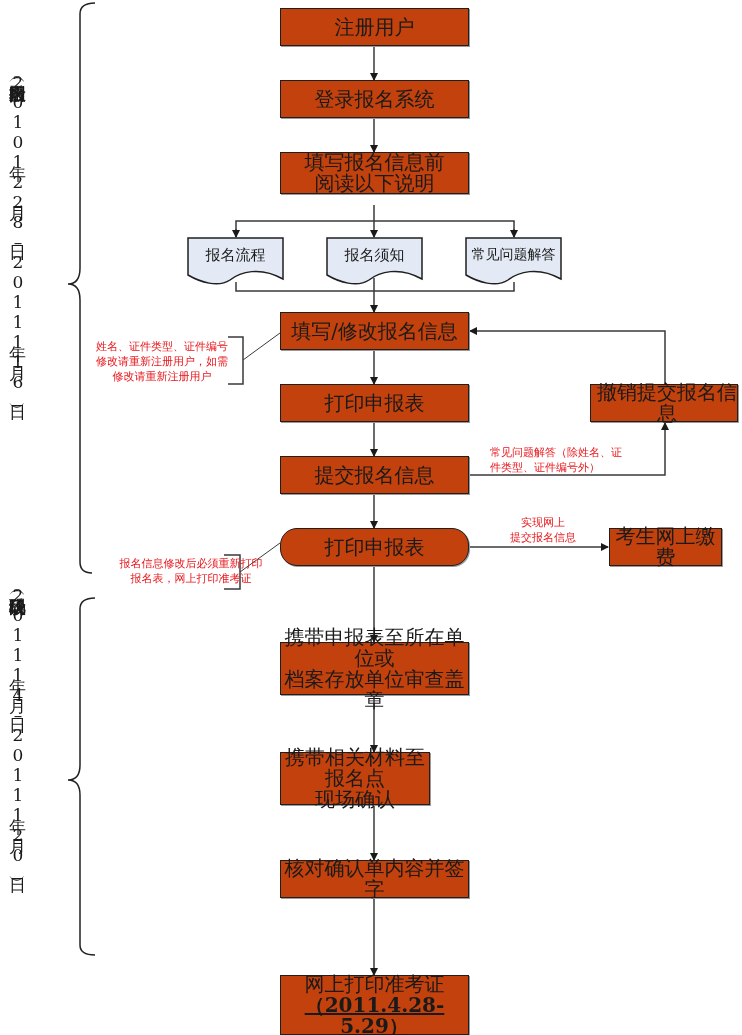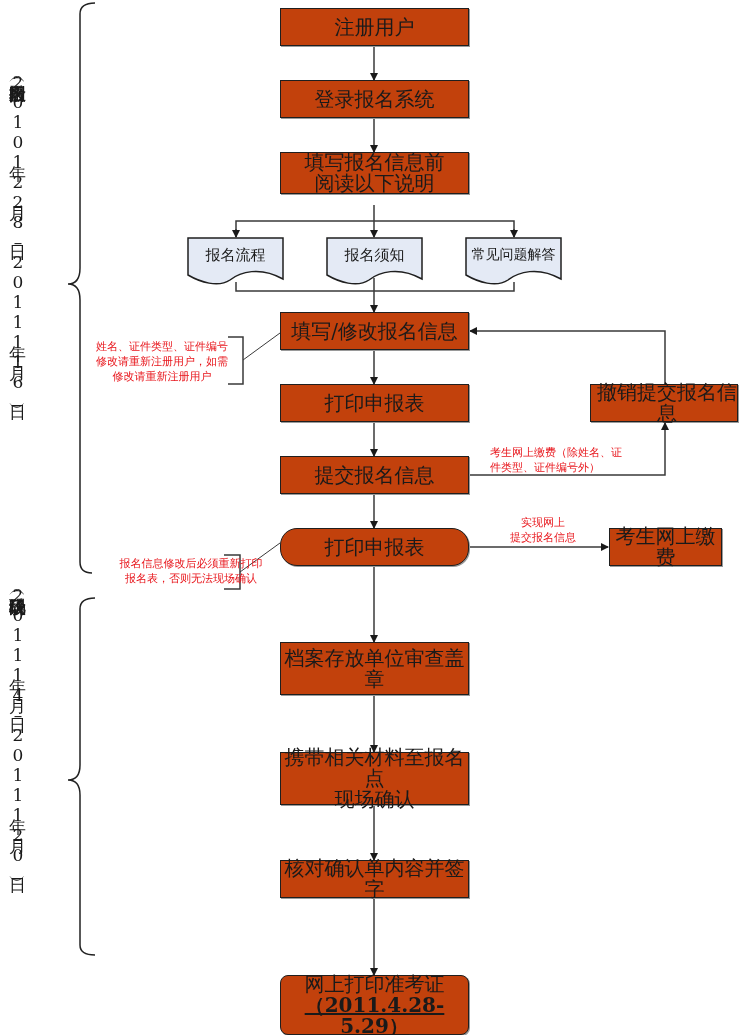--- a/index.html
+++ b/index.html
@@ -113,43 +113,44 @@
 </div>
 
 <div class="box" style="left:590px; top:384px; width:148px; height:38px;padding-left:6px;">
   <span>撤销提交报名信息</span>
 </div>
 <div class="box" style="left:609px; top:528px; width:113px; height:38px;">
   <span>考生网上缴费</span>
 </div>
 
 <div class="box" style="left:280px; top:642px; width:189px; height:53px;">
+  <span>携带申报表至所在单位或</span>
   <span>档案存放单位审查盖章</span>
 </div>
-<div class="box" style="left:280px; top:752px; width:189px; height:53px;">
+<div class="box" style="left:280px; top:752px; width:150px; height:53px;">
   <span>携带相关材料至报名点</span>
   <span>现场确认</span>
 </div>
 <div class="box" style="left:280px; top:860px; width:189px; height:38px;">
   <span>核对确认单内容并签字</span>
 </div>
-<div class="box" style="left:280px; top:975px; width:189px; height:60px;border-radius:8px;">
+<div class="box" style="left:280px; top:975px; width:189px; height:60px;">
   <span>网上打印准考证</span>
   <span class="bold">（2011.4.28-5.29）</span>
 </div>
 
 <div class="note" style="left:86px; top:339px; width:152px;">
   <div>姓名、证件类型、证件编号</div>
   <div>修改请重新注册用户，如需</div>
   <div>修改请重新注册用户</div>
 </div>
 <div class="note" style="left:490px; top:445px; text-align:left;">
-  <div>考生网上缴费（除姓名、证</div>
+  <div>常见问题解答（除姓名、证</div>
   <div>件类型、证件编号外）</div>
 </div>
 <div class="note" style="left:508px; top:515px; width:70px;">
   <div>实现网上</div>
   <div>提交报名信息</div>
 </div>
 <div class="note" style="left:88px; top:556px; width:150px;margin-left:28px;">
   <div>报名信息修改后必须重新打印</div>
-  <div>报名表，否则无法现场确认</div>
+  <div>报名表，网上打印准考证</div>
 </div>
 
 </body></html>

